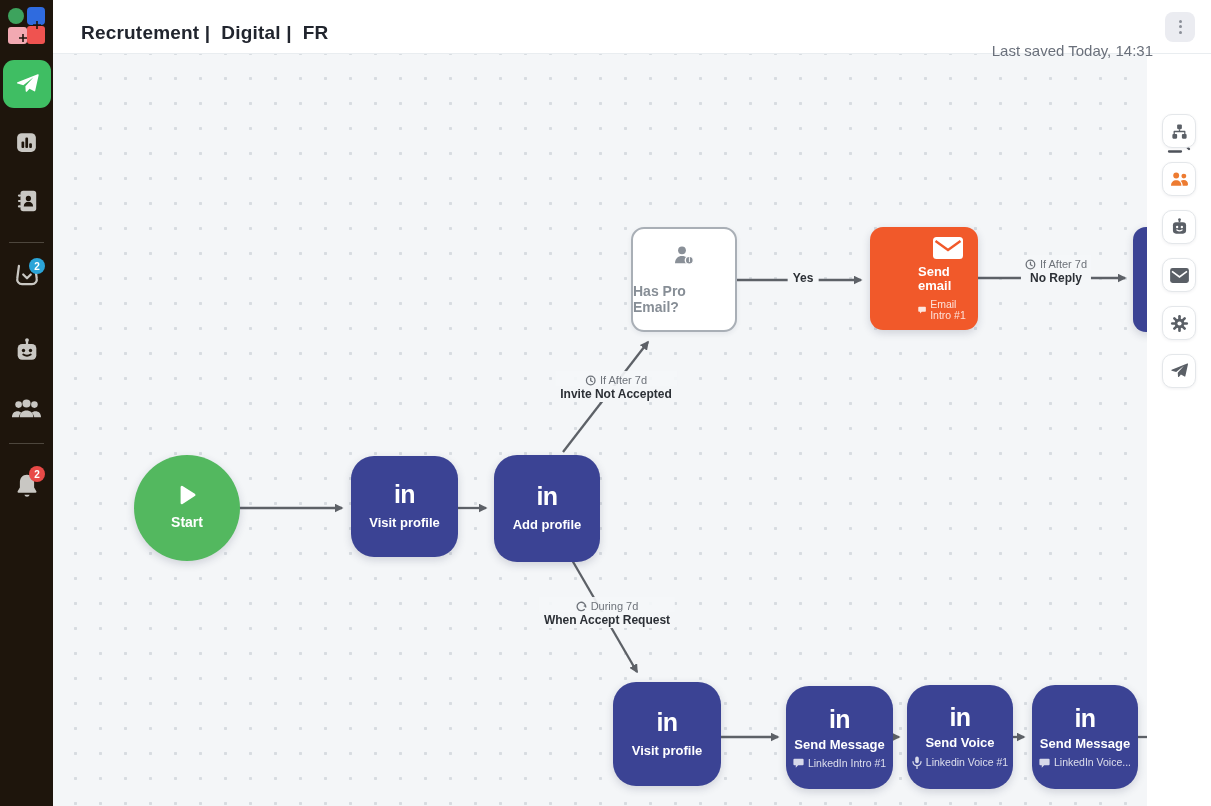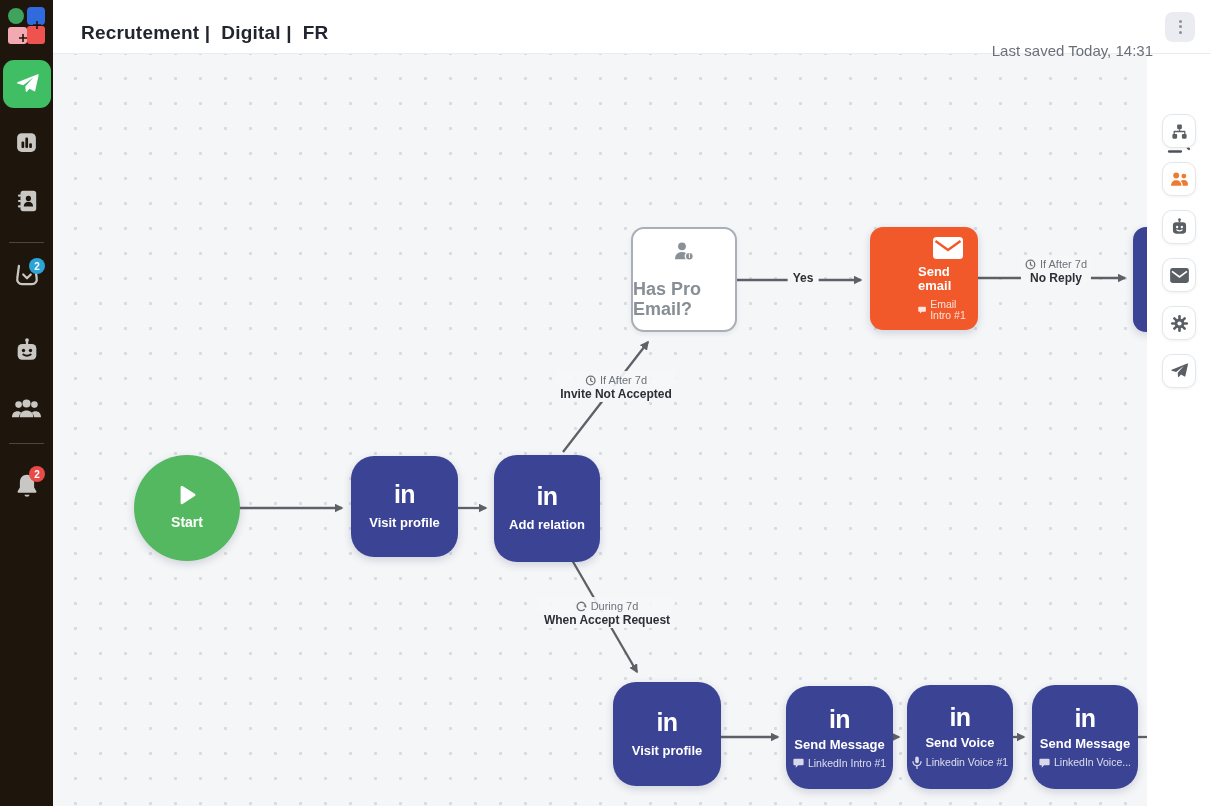--- a/index.html
+++ b/index.html
@@ -51,21 +51,21 @@
   .in-glyph { font-size:25px; font-weight:bold; letter-spacing:-.5px; line-height:1; }
   .nl { font-size:13px; font-weight:bold; line-height:1.1; }
   .ns { display:flex; align-items:center; gap:4px; font-size:10.5px; color:rgba(255,255,255,.82); line-height:1; }
   .node.has-sub { gap:6px; }
 
   .n-start { left:134px; top:455px; width:106px; height:106px; border-radius:50%; background:#53b85f; color:#fff; gap:10px; }
   .n-start .nl { font-size:14px; }
   .n-visit1 { left:351px; top:456px; width:107px; height:101px; }
   .n-add    { left:494px; top:455px; width:106px; height:107px; }
   .n-haspro { left:631px; top:227px; width:106px; height:105px; border-radius:13px; gap:16px; }
-  .n-haspro .nl { font-size:18px; }
+  .n-haspro .nl { font-size:14px; }
   .n-sendemail { left:870px; top:227px; width:108px; height:103px; border-radius:13px;padding-left:48px; }
   .n-bluecut { left:1133px; top:227px; width:26px; height:105px; border-radius:13px 0 0 13px; }
   .n-visit2 { left:613px; top:682px; width:108px; height:104px; }
   .n-sm1 { left:786px; top:686px; width:107px; height:103px; }
   .n-voice { left:907px; top:685px; width:106px; height:104px; }
   .n-sm2 { left:1032px; top:685px; width:106px; height:104px; }
 
   
   .right-panel { position:fixed; right:0; top:54px; width:64px; bottom:0; background:#fff; z-index:20; }
   .collapse-btn { position:absolute; left:19px; top:82px; width:26px; height:18px; cursor:pointer; background:none; border:none; }
@@ -235,21 +235,21 @@
   <span class="nl">Start</span>
 </div>
 
 <div class="node indigo n-visit1">
   <span class="in-glyph">in</span>
   <span class="nl">Visit profile</span>
 </div>
 
 <div class="node indigo n-add">
   <span class="in-glyph">in</span>
-  <span class="nl">Add relation</span>
+  <span class="nl">Add profile</span>
 </div>
 
 <div class="node white n-haspro">
   <svg width="27" height="24" viewBox="0 0 26 24">
     <circle cx="10.5" cy="6.3" r="3.9" fill="#8a9098"></circle>
     <path d="M3.5 19.3 c0-4.8 3-7.4 7-7.4 s7 2.6 7 7.4z" fill="#8a9098"></path>
     <circle cx="17.8" cy="16.2" r="4" fill="#8a9098" stroke="#ffffff" stroke-width="1.4"></circle>
     <text x="17.8" y="18.4" font-size="6.5" font-weight="bold" fill="#ffffff" text-anchor="middle" font-family="Liberation Sans, sans-serif">i</text>
   </svg>
   <span class="nl">Has Pro Email?</span>

